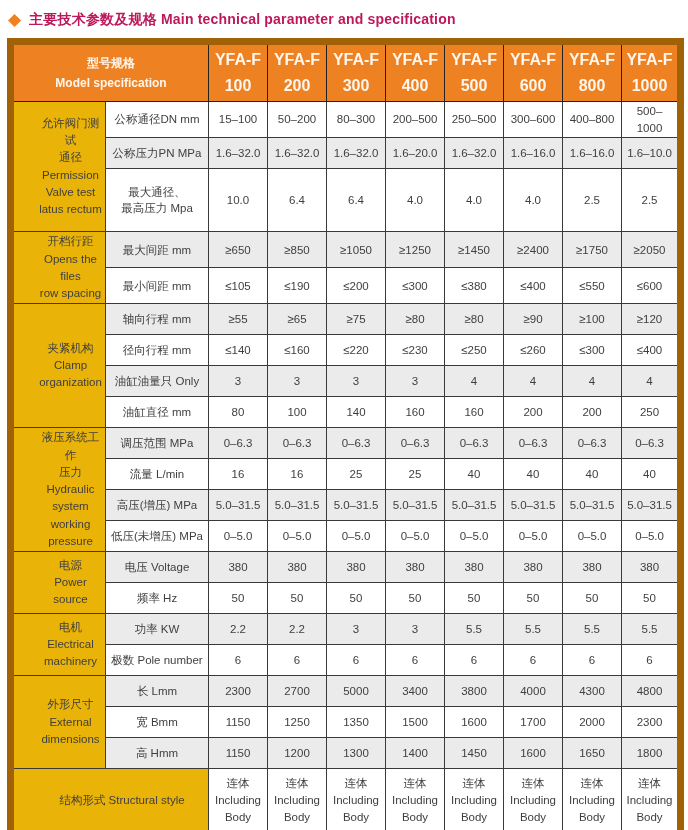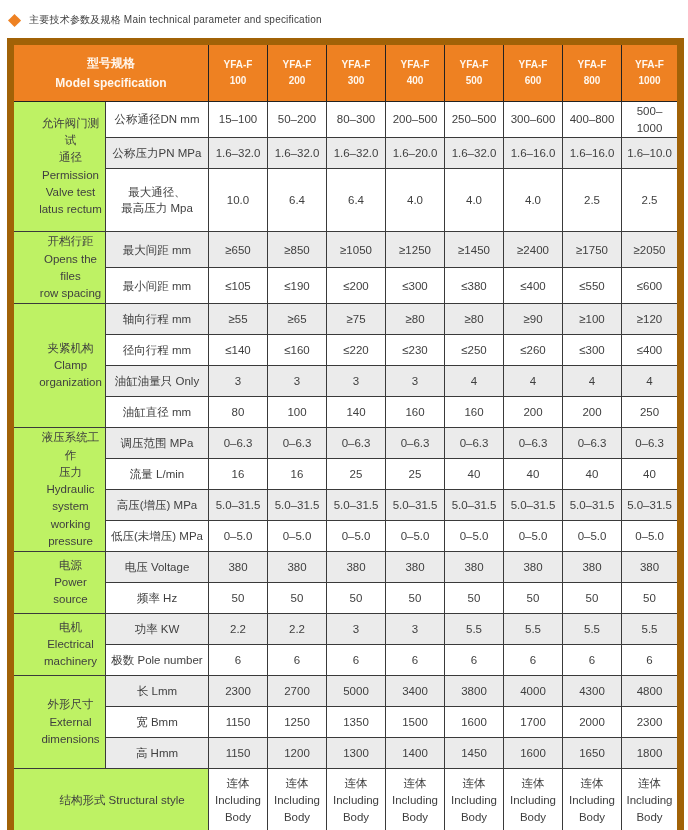--- a/index.html
+++ b/index.html
@@ -2,38 +2,38 @@
 <html><head>
 <meta charset="utf-8">
 <style>
   html,body{margin:0;padding:0;background:#ffffff;}
   body{width:688px;height:830px;font-family:"Liberation Sans","DejaVu Sans",sans-serif;}
   .page{position:relative;width:688px;height:830px;background:#ffffff;overflow:hidden;}
 
   
   .title-bar{display:flex;align-items:center;gap:8px;padding:7px 0 0 8px;height:26px;}
   .diamond{color:#ee8122;font-size:17px;line-height:1;transform:translateY(-1px);}
-  .title-text{font-size:10px;font-weight:normal;color:#404040;letter-spacing:.2px;white-space:nowrap;}
+  .title-text{font-size:14px;font-weight:bold;color:#be185d;letter-spacing:.2px;white-space:nowrap;}
 
   
   table.spec{border-collapse:collapse;table-layout:fixed;width:675px;margin:5px 0 0 7px;
     border:7px solid #a16207;}
   col.c-group{width:95px;} col.c-param{width:103px;} col.c-val{width:59px;}
   th,td{border:1.5px solid #3a3a3a;text-align:center;vertical-align:middle;
     white-space:pre-line;padding:1px 2px;box-sizing:border-box;}
 
-  thead th{background:#ee8122;color:#fff7ee;font-weight:bold;font-size:10px;
+  thead th{background:#ee8122;color:#fff7ee;font-weight:bold;font-size:16px;
     height:60px;line-height:1.6;border-color:#222222;}
   thead th.model-head{font-size:12px;line-height:1.7;}
 
   tbody td{font-size:11.5px;color:#3f3f3f;line-height:1.45;background:#ffffff;}
   tbody tr{height:31px;}
   tbody tr.tall{height:63px;}
   tbody tr.last{height:66px;}
-  td.group{background:#bef264;line-height:1.5;padding-left:24px;}
+  td.group{background:#eab308;line-height:1.5;padding-left:24px;}
   td.shade{background:#ebebeb;}
 </style>
 </head>
 <body>
 
 <div class="page">
   <div class="title-bar">
     <span class="diamond">◆</span>
     <span class="title-text">主要技术参数及规格 Main technical parameter and specification</span>
   </div>

